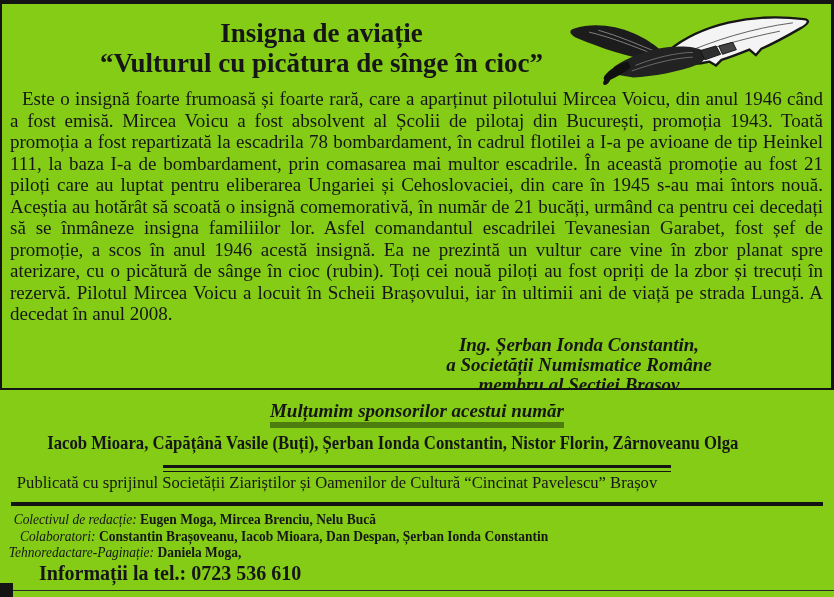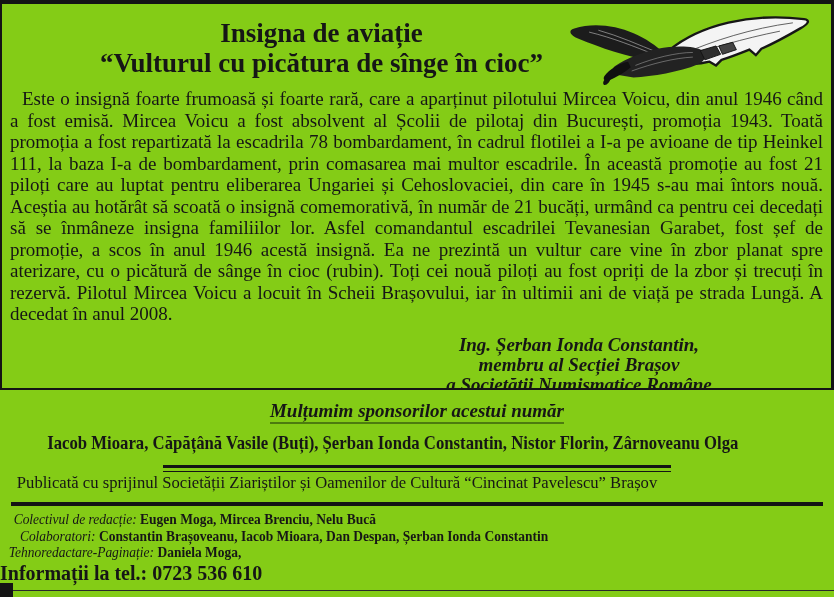--- a/index.html
+++ b/index.html
@@ -53,21 +53,21 @@
   
   .sponsors-heading{
     margin-top:10px;
     text-align:center;
     font-weight:bold;
     font-style:italic;
     font-size:19px;
     line-height:22px;
   }
   .sponsors-heading .underlined{
-    border-bottom:2px solid #4d7c0f;
+    border-bottom:6px solid #4d7c0f;
     padding-bottom:1px;
   }
   .sponsors-names{
     margin-top:11px;
     text-align:left;
     font-weight:bold;
     font-size:19px;
     line-height:20px;
     white-space:nowrap;
   }
@@ -112,20 +112,21 @@
     transform:scaleX(0.93);
     transform-origin:center;
   }
   .footer-line .lbl{font-style:italic;font-weight:normal;}
   .footer-line .names{font-weight:bold;}
   .info-line{
     margin-top:1px;
     font-weight:bold;
     font-size:20px;
     line-height:22px;
+    padding-left:39px;
   }
   .bottom-rule{
     position:absolute;
     left:0;right:0;bottom:0;
     height:14px;
   }
   .bottom-rule .square{
     position:absolute;
     left:0;bottom:0;
     width:13px;height:14px;
@@ -174,22 +175,22 @@
 
     <div class="title-block">
       <div>Insigna de aviație</div>
       <div>“Vulturul cu picătura de sînge în cioc”</div>
     </div>
 
     <p class="body-text">Este o insignă foarte frumoasă și foarte rară, care a aparținut pilotului Mircea Voicu, din anul 1946 când a fost emisă. Mircea Voicu a fost absolvent al Școlii de pilotaj din București, promoția 1943. Toată promoția a fost repartizată la escadrila 78 bombardament, în cadrul flotilei a I-a pe avioane de tip Heinkel 111, la baza I-a de bombardament, prin comasarea mai multor escadrile. În această promoție au fost 21 piloți care au luptat pentru eliberarea Ungariei și Cehoslovaciei, din care în 1945 s-au mai întors nouă. Aceștia au hotărât să scoată o insignă comemorativă, în număr de 21 bucăți, urmând ca pentru cei decedați să se înmâneze insigna familiilor lor. Asfel comandantul escadrilei Tevanesian Garabet, fost șef de promoție, a scos în anul 1946 acestă insignă. Ea ne prezintă un vultur care vine în zbor planat spre aterizare, cu o picătură de sânge în cioc (rubin). Toți cei nouă piloți au fost opriți de la zbor și trecuți în rezervă. Pilotul Mircea Voicu a locuit în Scheii Brașovului, iar în ultimii ani de viață pe strada Lungă. A decedat în anul 2008.</p>
 
     <div class="signature">
       <div>Ing. Șerban Ionda Constantin,</div>
+      <div>a Societății Numismatice Române</div>
       <div>membru al Secției Brașov</div>
-      <div>a Societății Numismatice Române</div>
     </div>
 
   </div>
 
   <div class="sponsors-heading">
     <span class="underlined">Mulțumim sponsorilor acestui număr</span>
   </div>
 
   <div class="sponsors-names">
     <span class="squeeze">Iacob Mioara, Căpățână Vasile (Buți), Șerban Ionda Constantin, Nistor Florin, Zârnoveanu Olga</span>

